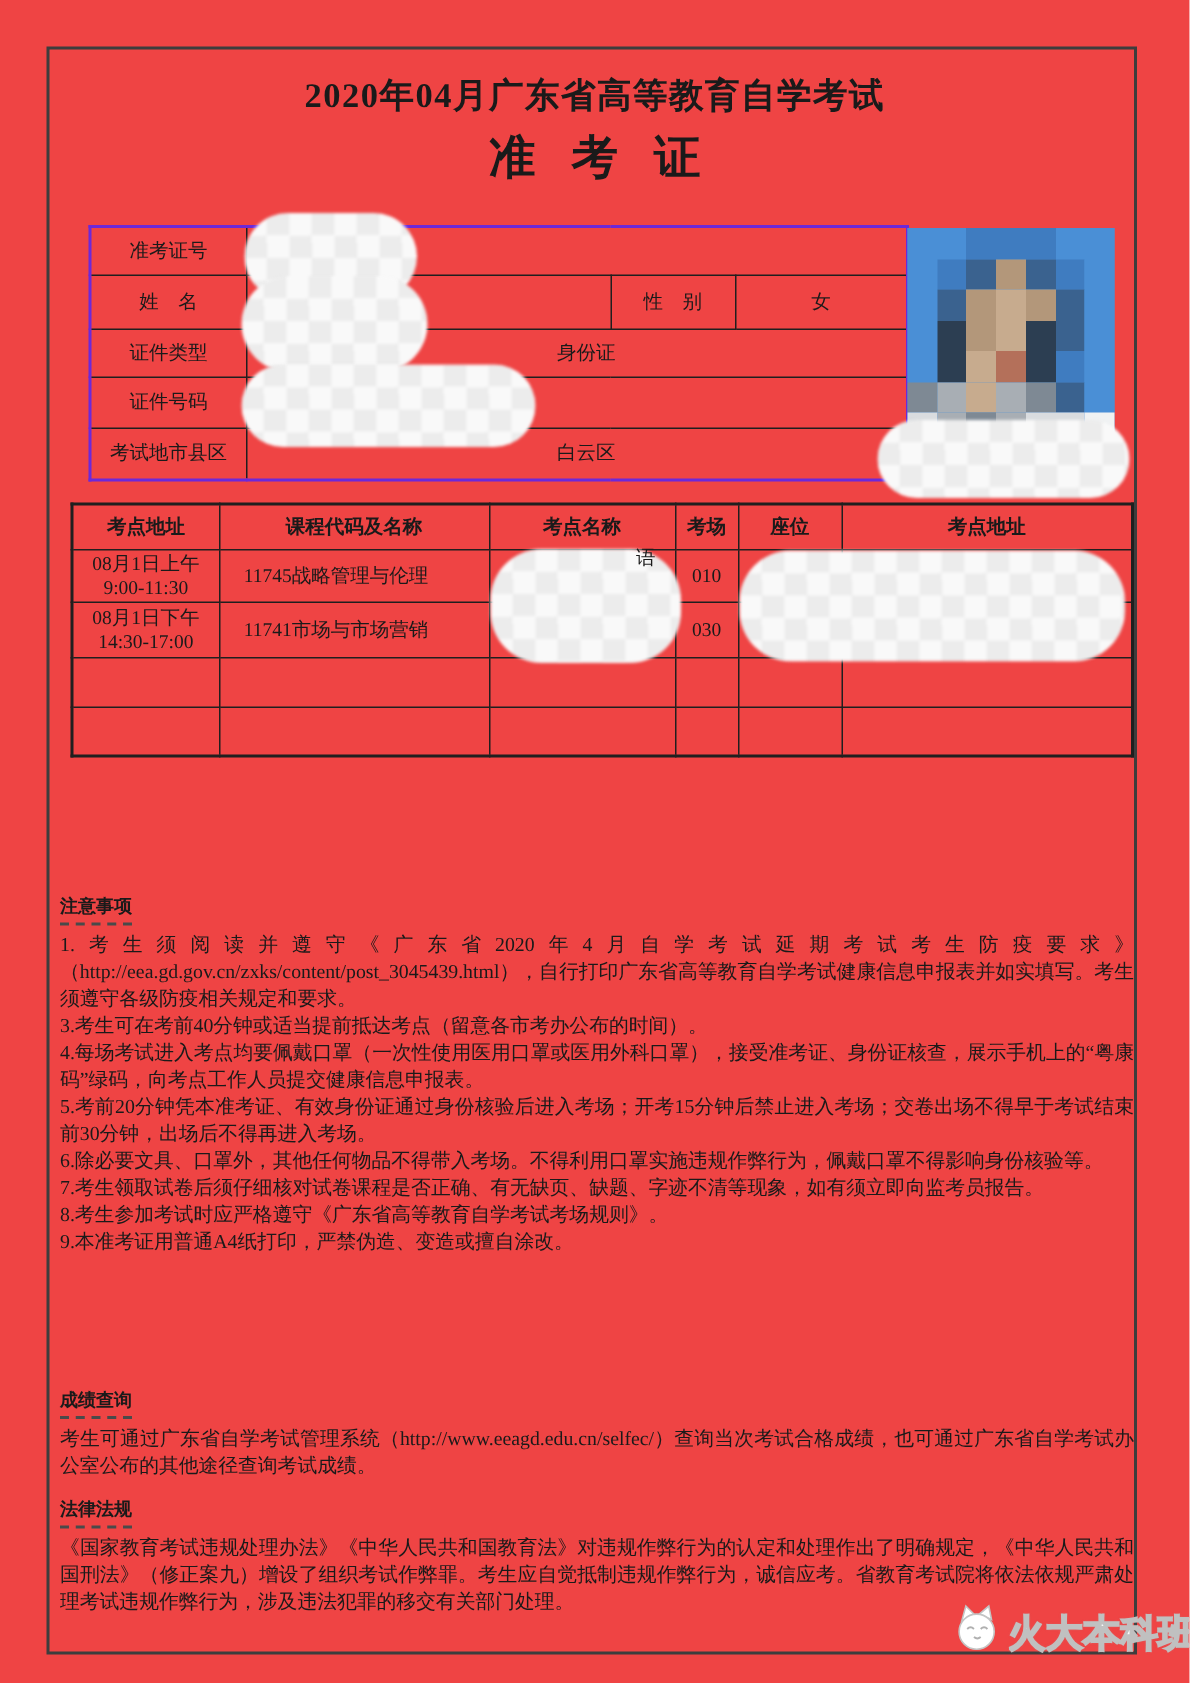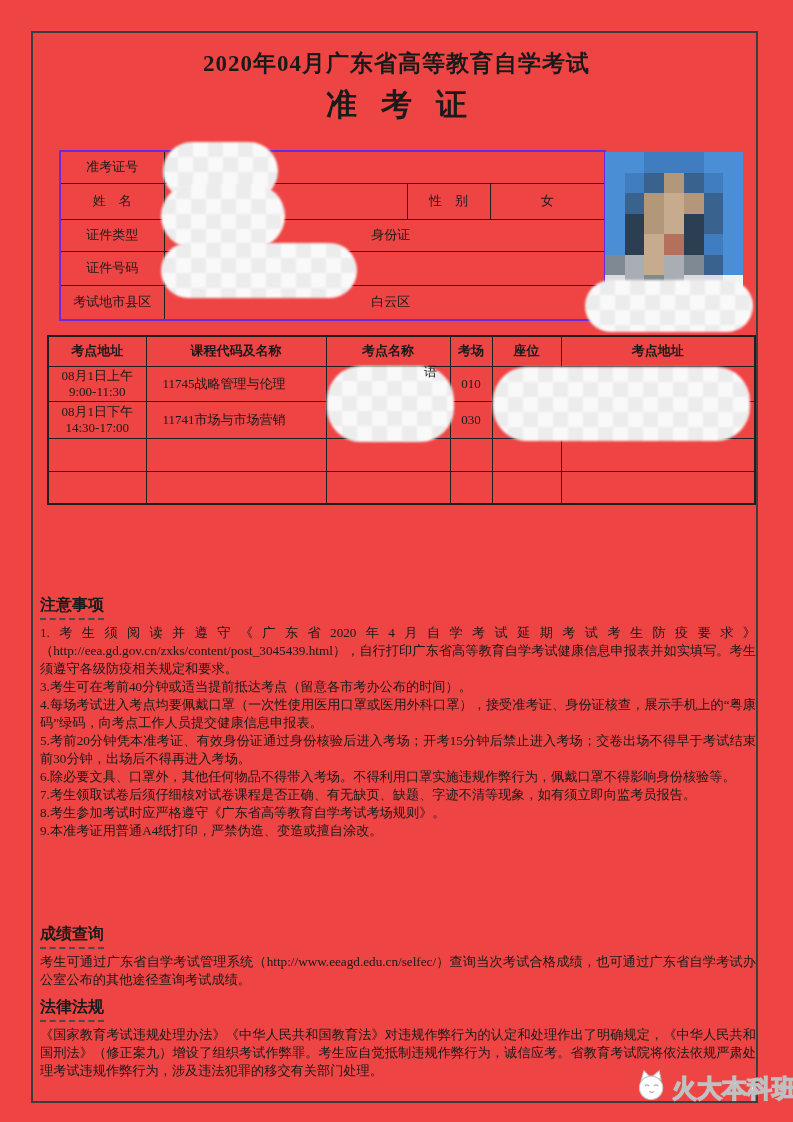--- a/index.html
+++ b/index.html
@@ -45,21 +45,21 @@
   .blob{
     position:absolute;z-index:5;border-radius:34px;
     background-color:#fcfcfc;
     background-image:repeating-conic-gradient(#ececec 0% 25%, #f9f9f9 0% 50%);
     background-size:30px 30px;
     filter:blur(1px);
   }
 
   .section{position:absolute;left:40px;width:716px;}
   .sec-title{
-    display:inline-block;font-size:16px;font-weight:600;margin:0 0 4px 0;
+    display:inline-block;font-size:12px;font-weight:600;margin:0 0 4px 0;
     border-bottom:2px dashed #4a4a4a;padding-bottom:2px;
   }
   .section p{margin:0;font-size:13.2px;line-height:18px;text-align:justify;}
 
   .watermark{
     position:absolute;left:634px;top:1068px;height:40px;display:flex;align-items:center;gap:2px;z-index:8;
   }
   .wm-text{
     font-family:"Liberation Sans","DejaVu Sans",sans-serif;
     font-size:25px;font-weight:bold;color:var(--watermark-fill,#ffffff);

